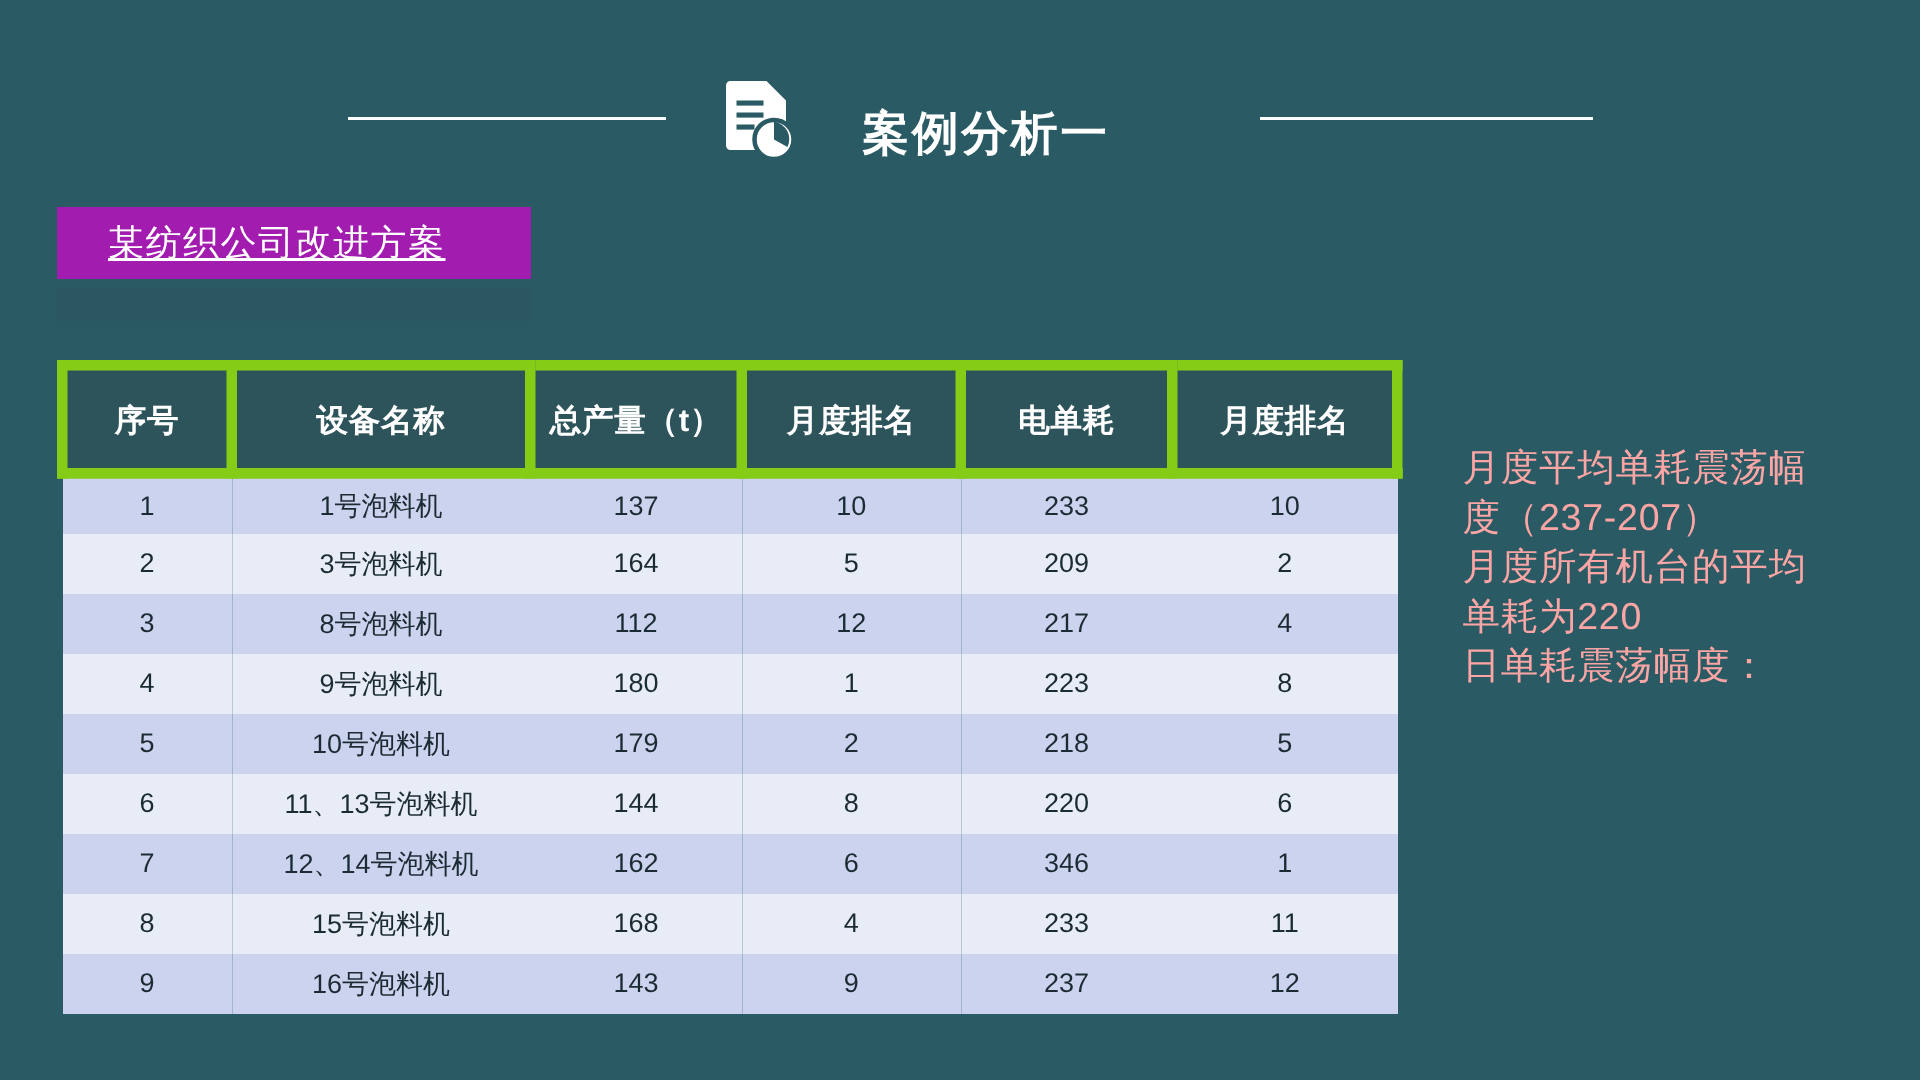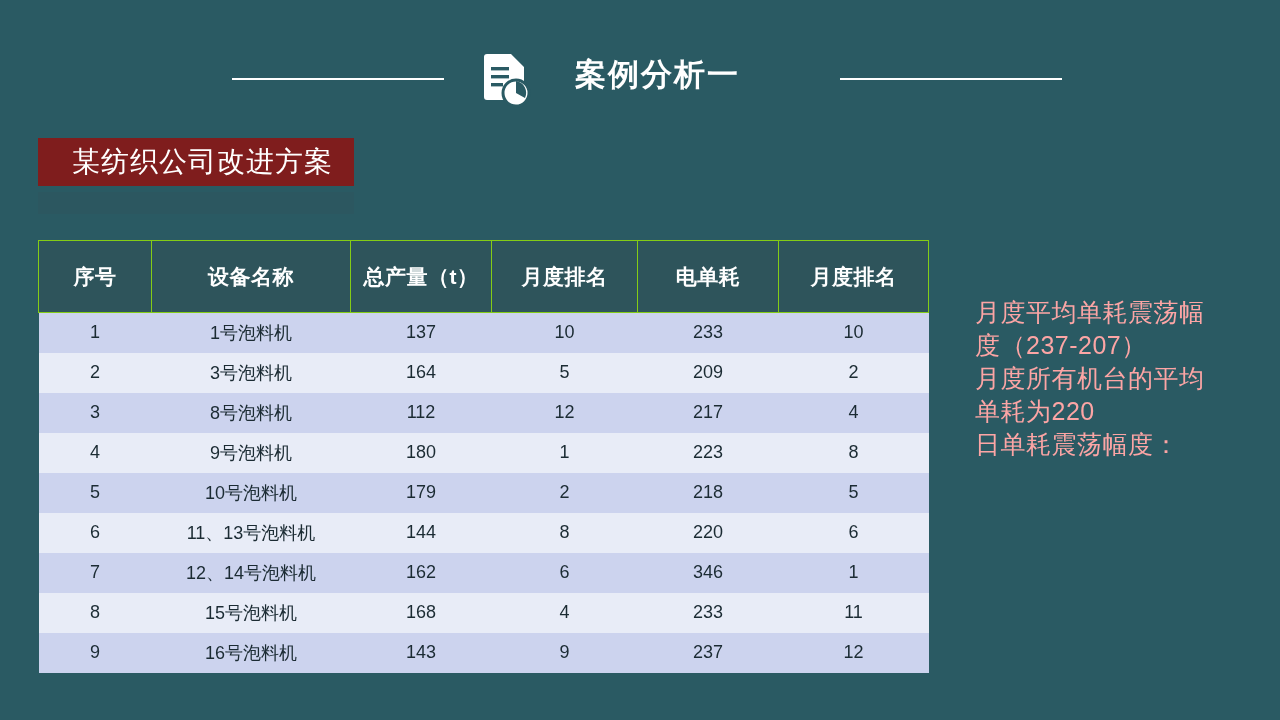--- a/index.html
+++ b/index.html
@@ -34,42 +34,43 @@
   .doc-icon {
     position: absolute;
     left: 478px;
     top: 52px;
     width: 54px;
     height: 56px;
   }
   .header-title {
     position: absolute;
     left: 575px;
-    top: 54px;
+    top: 68px;
     font-size: 31px;
     font-weight: bold;
     letter-spacing: 2px;
     color: #ffffff;
     white-space: nowrap;
   }
 
   
   .section-label {
     position: absolute;
     left: 38px;
     top: 138px;
     width: 316px;
     height: 48px;
-    background: #7f1d1d;
+    background: #a21caf;
     display: flex;
     align-items: center;
     padding-left: 34px;
-    font-size: 28px;
+    font-size: 24px;
     letter-spacing: 1px;
     color: #ffffff;
+    text-decoration: underline;
   }
   .section-label-shadow {
     position: absolute;
     left: 38px;
     top: 192px;
     width: 316px;
     height: 22px;
     background: #2c5760;
   }
 
@@ -84,21 +85,21 @@
     border-collapse: collapse;
     width: 890px;
     table-layout: fixed;
   }
   table.data th {
     background: #2e545b;
     color: #ffffff;
     font-size: 21px;
     font-weight: bold;
     height: 72px;
-    border: 1px solid #84cc16;
+    border: 7px solid #84cc16;
     letter-spacing: 0.5px;
   }
   table.data td {
     color: #1b2b33;
     font-size: 18px;
     height: 40px;
     text-align: center;
     border: none;
     font-weight: normal;
   }

